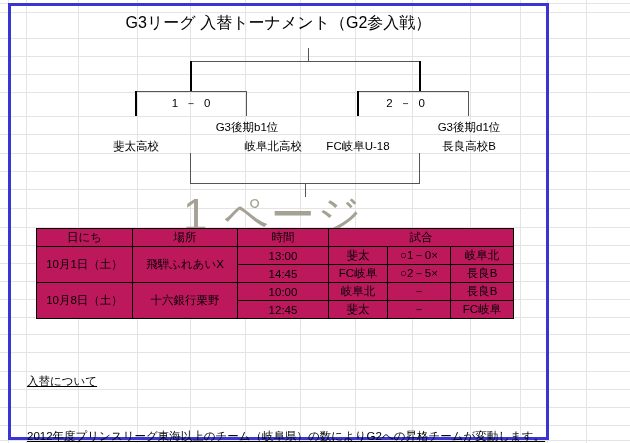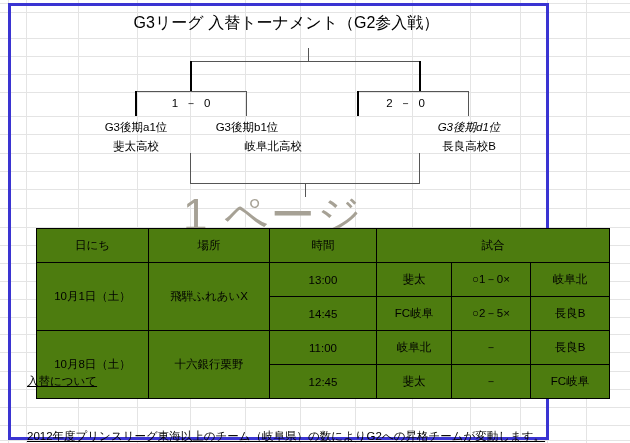--- a/index.html
+++ b/index.html
@@ -56,21 +56,20 @@
   
   .title {
     position: absolute;
     left: 12px;
     top: 13px;
     width: 533px;
     text-align: center;
     font-size: 16px;
     color: #000;
     white-space: nowrap;
-    padding-left: 8px;
   }
 
   
   .bk { position: absolute; background: #000; }
   .bk-thin { background: #555; }
 
   
   .seed, .team {
     position: absolute;
     text-align: center;
@@ -95,24 +94,24 @@
     border-collapse: collapse;
     table-layout: fixed;
     font-size: 11.5px;
     color: #000;
     background: #fff;
   }
   .tbl td, .tbl th {
     border: 1px solid #000;
     text-align: center;
     font-weight: normal;
-    padding: 8px;
+    padding: 0;
     height: 17px;
     white-space: nowrap;
-    background: #4d7c0f;
+    background: #be185d;
   }
   .c-date  { width: 95px; }
   .c-place { width: 104px; margin-left: 32px; }
   .c-time  { width: 90px; }
   .c-ma    { width: 58px; }
   .c-mb    { width: 62px; }
   .c-mc    { width: 62px; }
   .hdr-match { }
 
   
@@ -200,26 +199,26 @@
   <div class="bk bk-thin" style="left:468px; top:91px; width:1px; height:25px;"></div>
 
   <div class="bk bk-thin" style="left:190px; top:153px; width:1px; height:31px;"></div>
   <div class="bk bk-thin" style="left:419px; top:153px; width:1px; height:31px;"></div>
   <div class="bk bk-thin" style="left:190px; top:183px; width:230px; height:1px;"></div>
   <div class="bk bk-thin" style="left:305px; top:183px; width:1px; height:14px;"></div>
 
   <div class="score" style="left:137px; top:96px; width:110px;">1 － 0</div>
   <div class="score" style="left:359px; top:96px; width:95px;">2 － 0</div>
 
-  <div class="seed" style="left:81px; top:120px; width:110px;">G3後期a1位</div>
   <div class="seed" style="left:192px; top:120px; width:110px;">G3後期b1位</div>
-  <div class="seed" style="left:414px; top:120px; width:110px;font-style:italic;">G3後期d1位</div>
+  <div class="seed" style="left:414px; top:120px; width:110px;">G3後期d1位</div>
 
   <div class="team" style="left:81px; top:139px; width:110px;">斐太高校</div>
   <div class="team" style="left:192px; top:139px; width:110px;text-align:right;">岐阜北高校</div>
+  <div class="team" style="left:303px; top:139px; width:110px;">FC岐阜U-18</div>
   <div class="team" style="left:414px; top:139px; width:110px;">長良高校B</div>
 
   <table class="tbl">
     <thead>
       <tr>
         <th class="c-date">日にち</th>
         <th class="c-place">場所</th>
         <th class="c-time">時間</th>
         <th class="hdr-match" colspan="3">試合</th>
       </tr>
@@ -235,21 +234,21 @@
       </tr>
       <tr>
         <td class="c-time">14:45</td>
         <td class="c-ma">FC岐阜</td>
         <td class="c-mb">○2－5×</td>
         <td class="c-mc">長良B</td>
       </tr>
       <tr>
         <td class="c-date" rowspan="2">10月8日（土）</td>
         <td class="c-place" rowspan="2">十六銀行栗野</td>
-        <td class="c-time">11:00</td>
+        <td class="c-time">10:00</td>
         <td class="c-ma">岐阜北</td>
         <td class="c-mb">－</td>
         <td class="c-mc">長良B</td>
       </tr>
       <tr>
         <td class="c-time">12:45</td>
         <td class="c-ma">斐太</td>
         <td class="c-mb">－</td>
         <td class="c-mc">FC岐阜</td>
       </tr>

